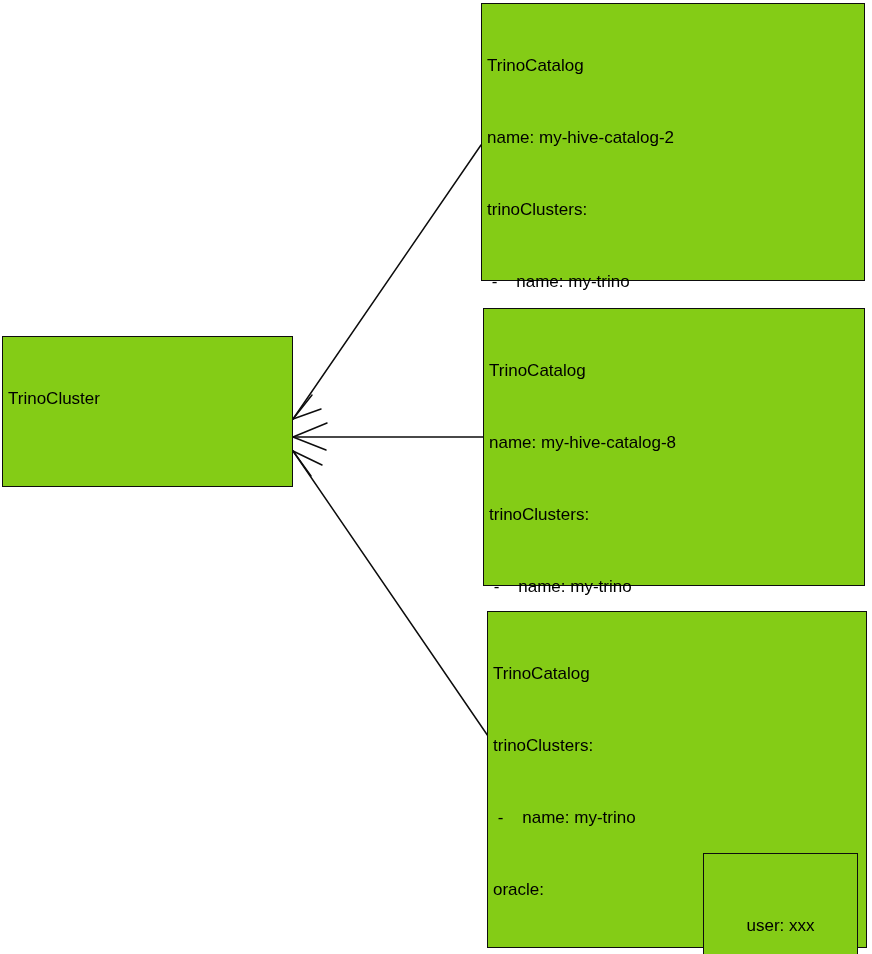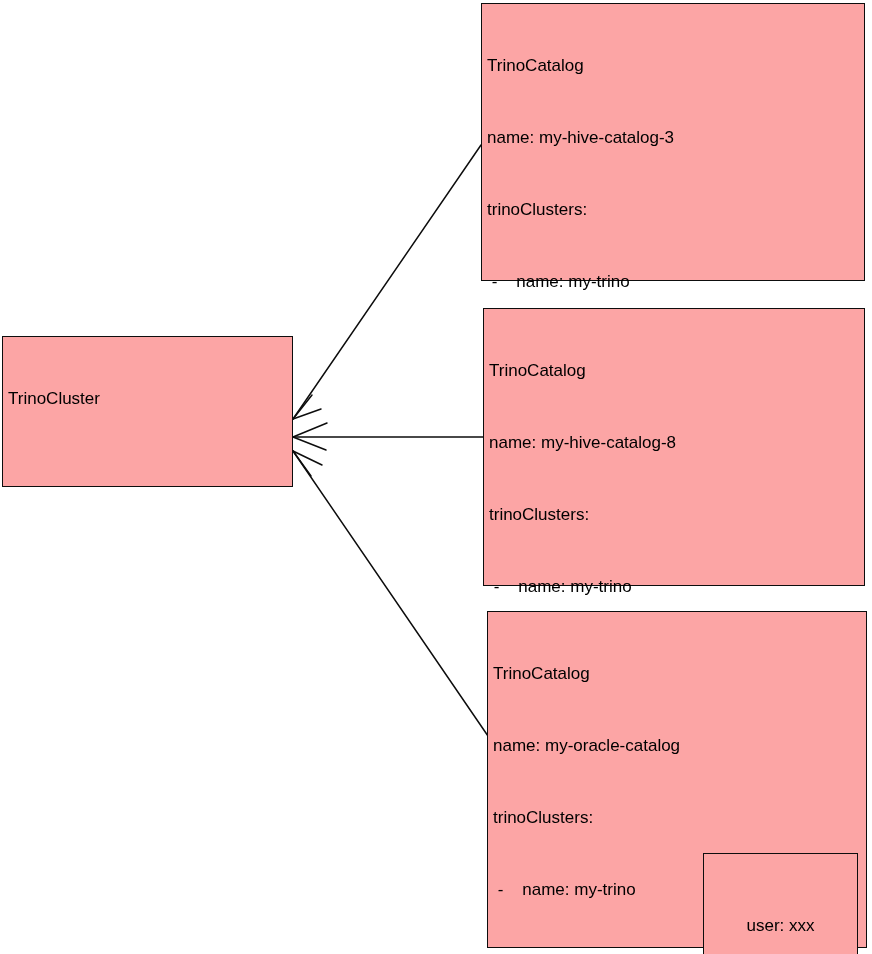--- a/index.html
+++ b/index.html
@@ -21,21 +21,21 @@
     left: 0;
     top: 0;
     width: 872px;
     height: 954px;
     pointer-events: none;
   }
   .node {
     position: absolute;
     box-sizing: border-box;
     border: 1.6px solid #0d0d0d;
-    background: #fca5a5;
+    background: #84cc16;
   }
   .node-text {
     position: absolute;
     left: 5px;
     top: 2px;
     right: 3px;
     white-space: pre;
     font-size: 17px;
     line-height: 24px;
     color: #000000;
@@ -121,21 +121,21 @@
 
   <div class="node" id="cluster-node">
     <div class="node-text">
       <span class="ln">TrinoCluster</span>
     </div>
   </div>
 
   <div class="node" id="catalog-node-1">
     <div class="node-text">
       <span class="ln">TrinoCatalog</span>
-      <span class="ln">name: my-hive-catalog-3</span>
+      <span class="ln">name: my-hive-catalog-2</span>
       <span class="ln">trinoClusters:</span>
       <span class="ln"> -    name: my-trino</span>
       <span class="ln">hive:</span>
       <span class="ln">   s3: # S3ConnnectionSpec</span>
       <span class="ln">      inline:</span>
       <span class="ln">         host: minio</span>
       <span class="ln">   metastore: # whatever</span>
     </div>
   </div>
 
@@ -148,21 +148,20 @@
       <span class="ln">hive:</span>
       <span class="ln">   hdfs:</span>
       <span class="ln">      # TBD</span>
       <span class="ln">   metastore: # whatever</span>
     </div>
   </div>
 
   <div class="node" id="catalog-node-3">
     <div class="node-text">
       <span class="ln">TrinoCatalog</span>
-      <span class="ln">name: my-oracle-catalog</span>
       <span class="ln">trinoClusters:</span>
       <span class="ln"> -    name: my-trino</span>
       <span class="ln">oracle:</span>
       
       
     </div>
 
     <div class="node" id="secret-node">
       <div class="node-text">
         <span class="ln">user: xxx</span>

